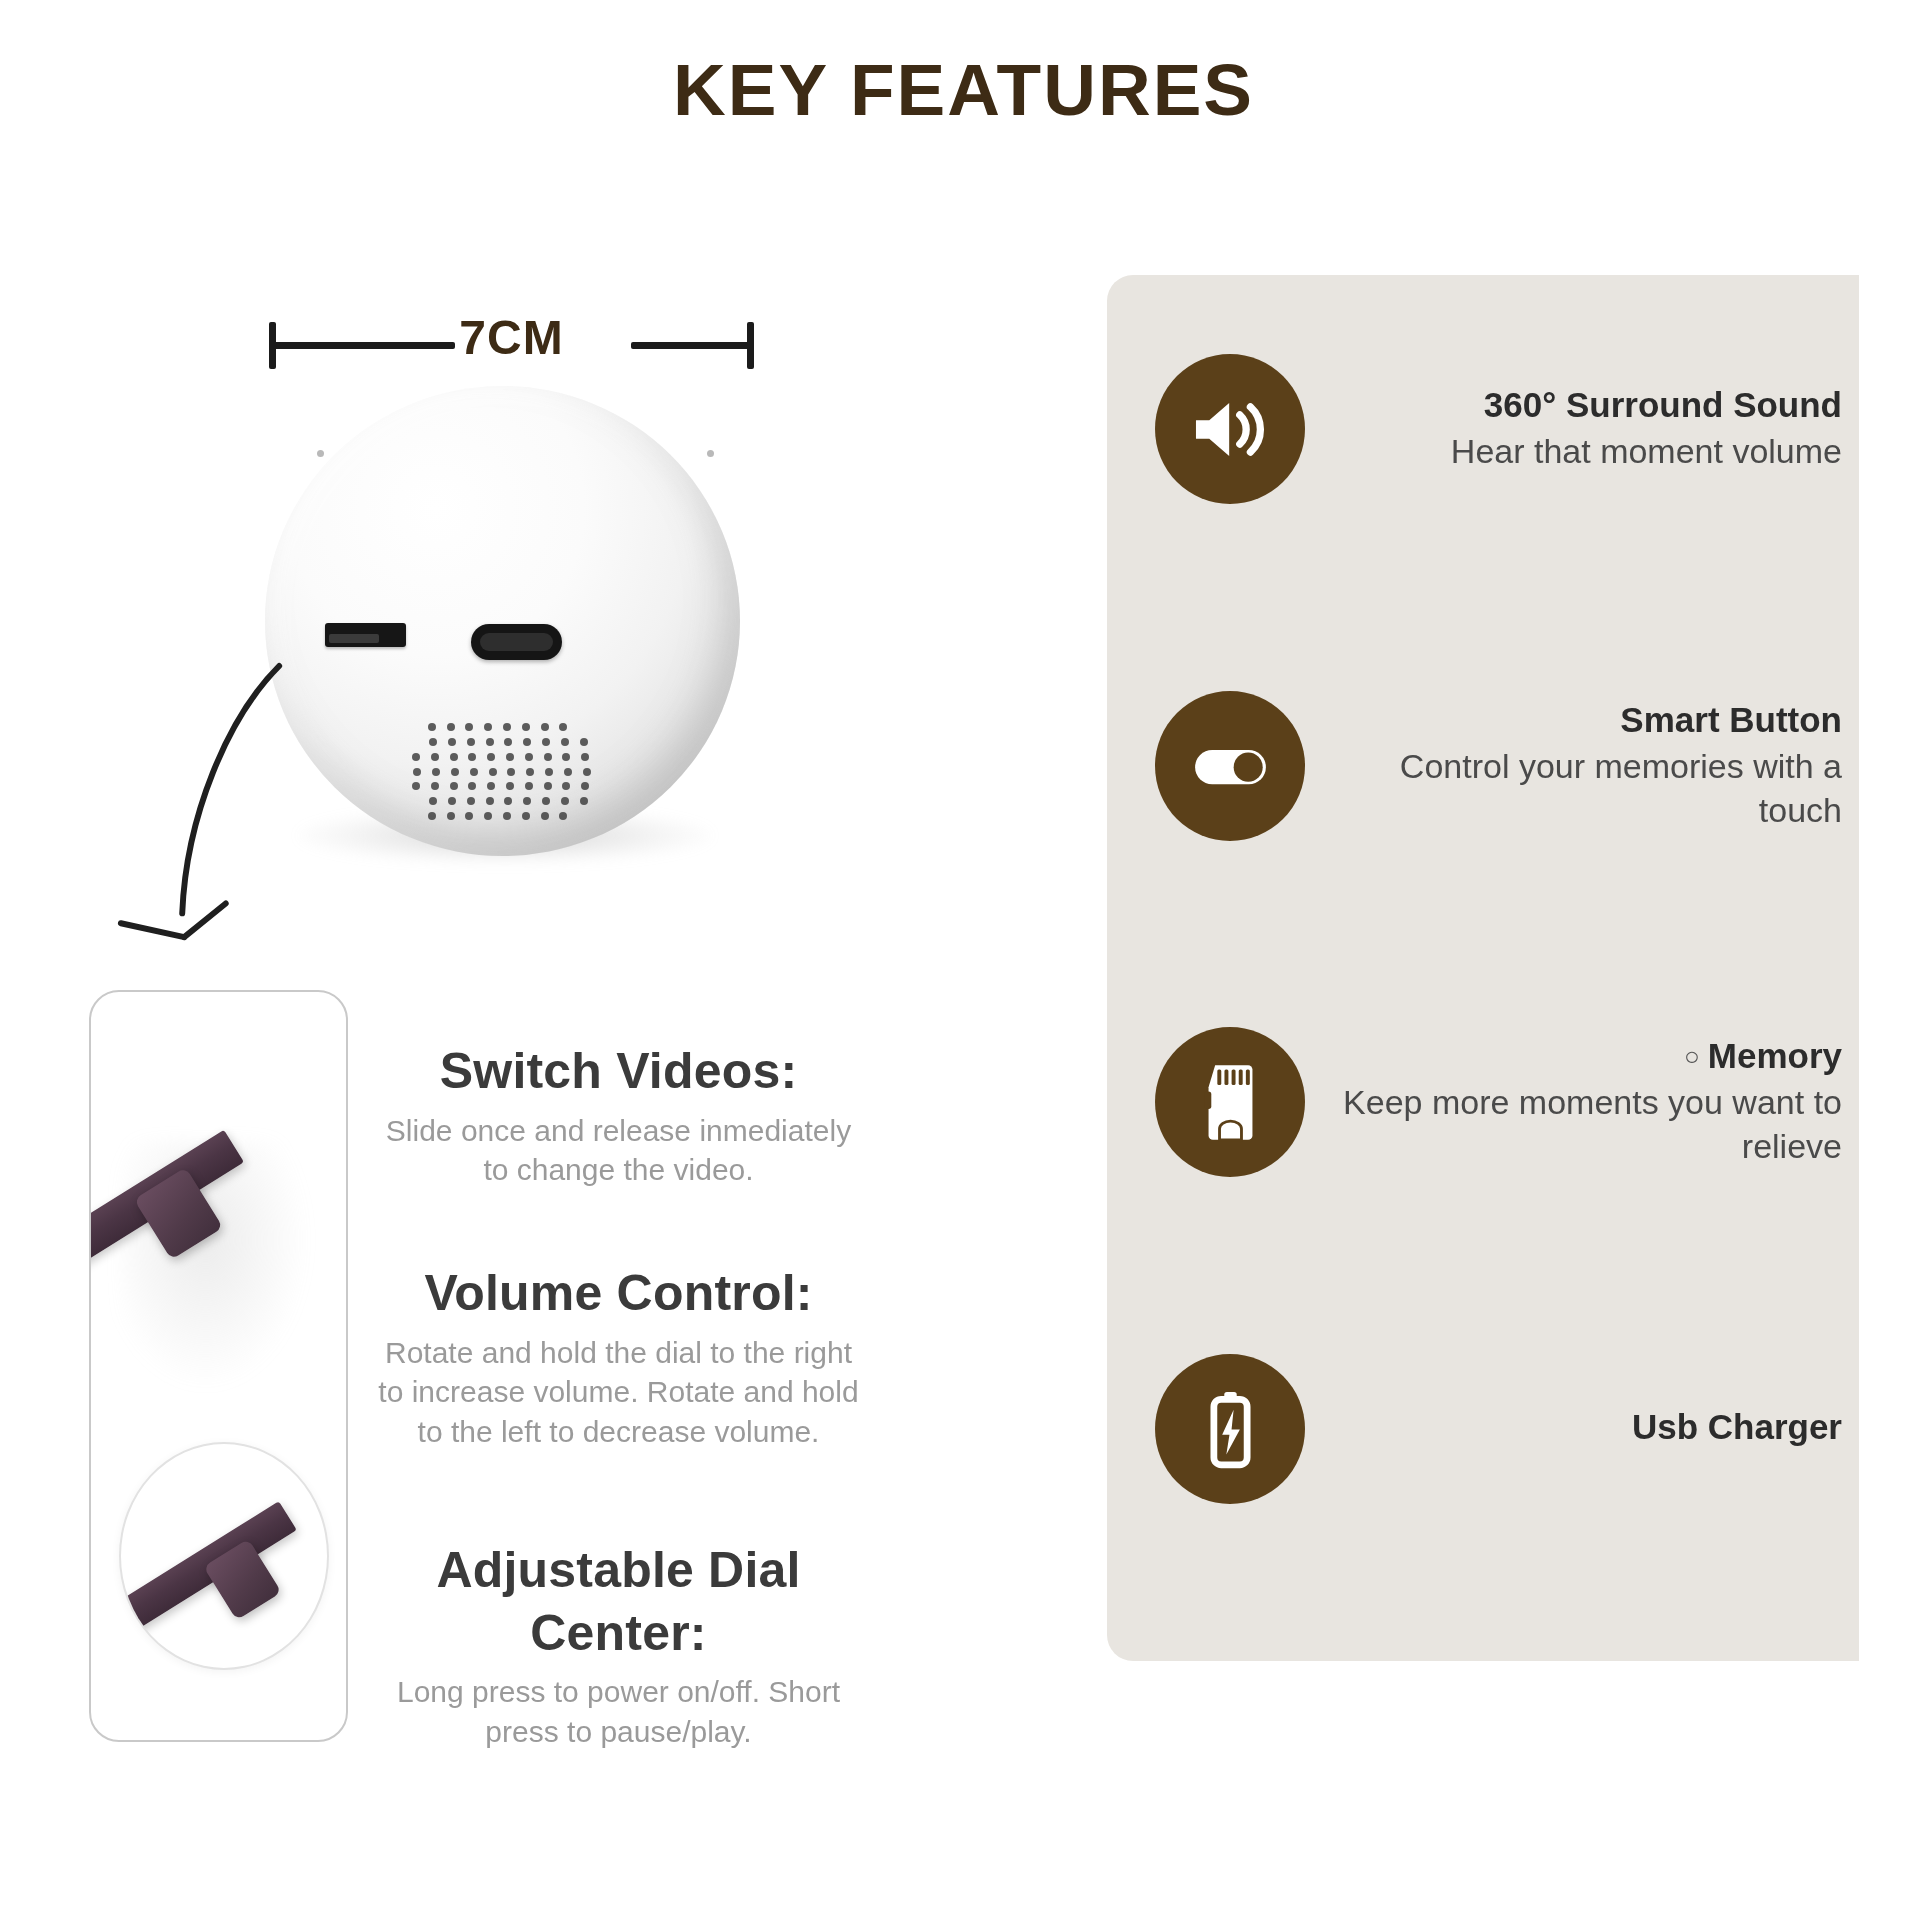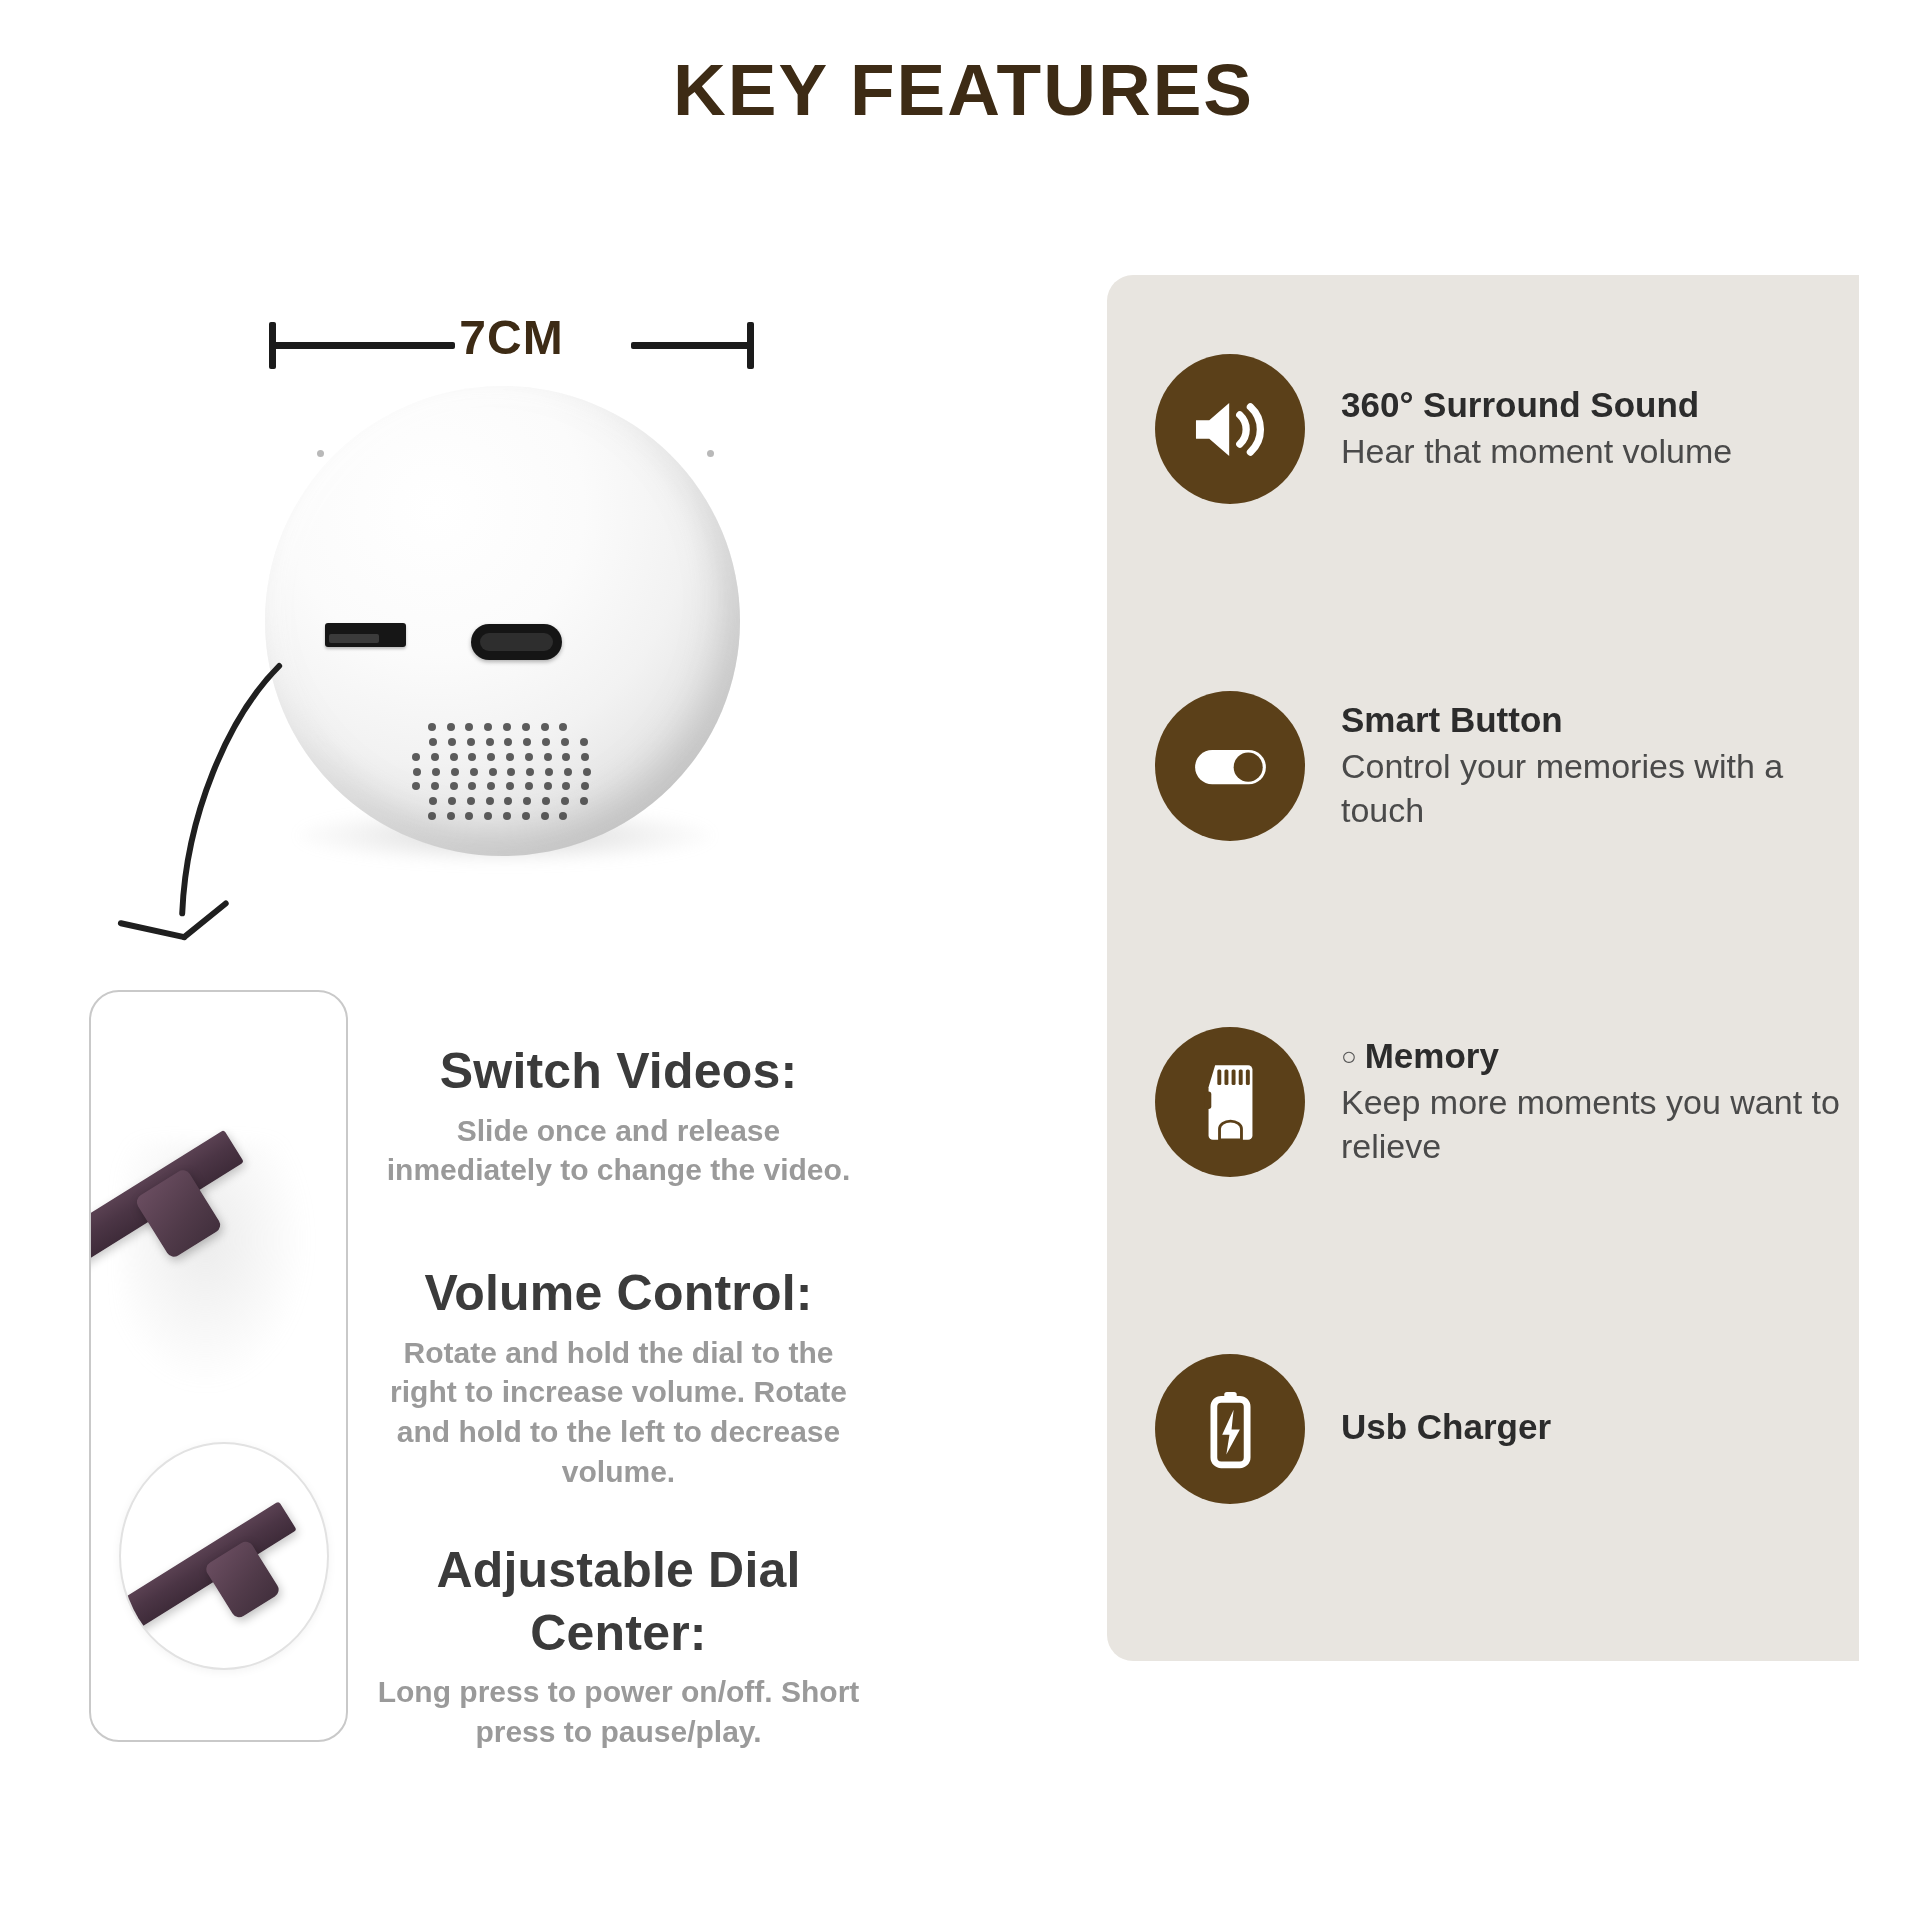--- a/index.html
+++ b/index.html
@@ -230,21 +230,21 @@
   .lt-title {
     font-size: 50px;
     font-weight: 700;
     color: #3b3b3b;
     letter-spacing: 0.2px;
     line-height: 1.25;
   }
   .lt-body {
     margin-top: 8px;
     font-size: 30px;
-    font-weight: 700;
+    font-weight: 400;
     color: #9a9a9a;
     line-height: 1.33;
   }
   #blk-switch { top: 1040px; }
   #blk-volume { top: 1262px; }
   #blk-dial   { top: 1539px; }
 
   
   .feature-panel {
     position: absolute;
@@ -273,21 +273,21 @@
     width: 150px;
     height: 150px;
     border-radius: 50%;
     background: #5b4019;
     display: flex;
     align-items: center;
     justify-content: center;
   }
   .feature-text {
     flex: 1 1 auto;
-    text-align: left;
+    text-align: right;
     padding-right: 6px;
   }
   .ft-title {
     font-size: 35px;
     font-weight: 700;
     color: #2c2c2c;
     line-height: 1.2;
   }
   .ft-sub {
     margin-top: 4px;

